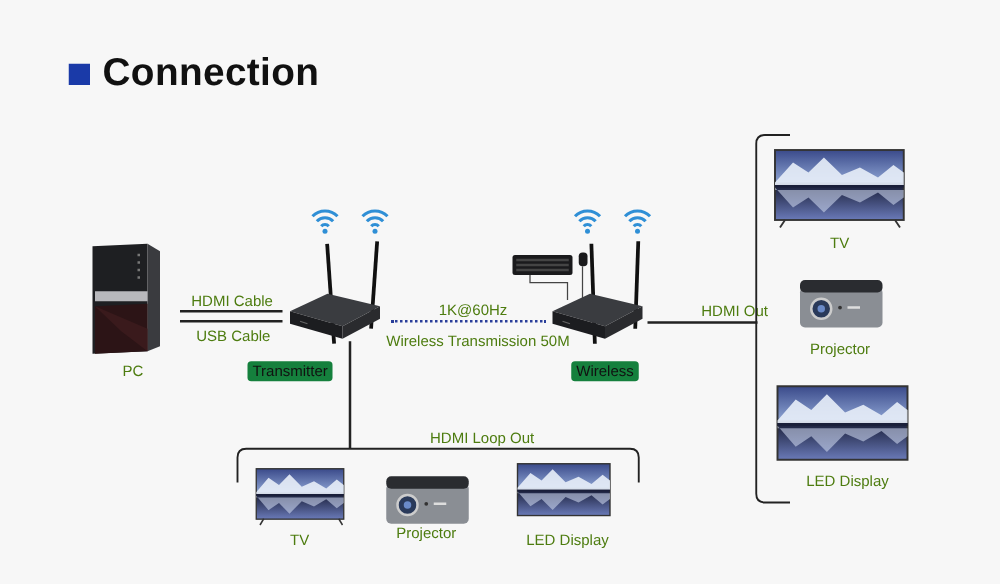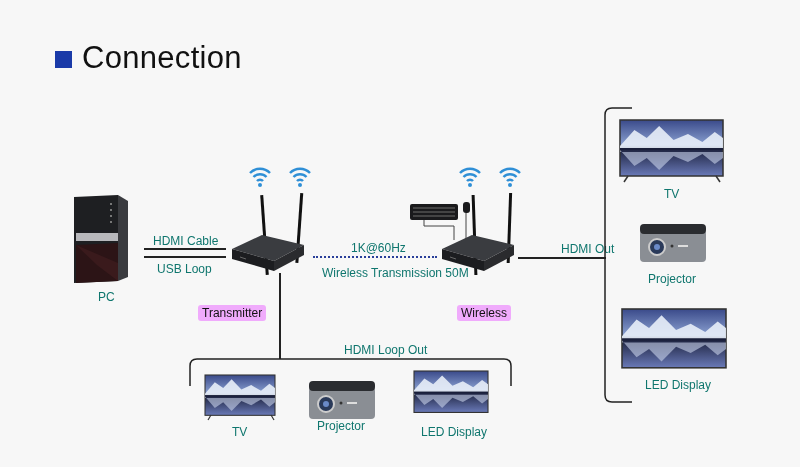--- a/index.html
+++ b/index.html
@@ -1,22 +1,22 @@
 <!DOCTYPE html>
 <html><head>
 <meta charset="utf-8">
 <style>
   html, body { margin:0; padding:0; }
   body { width:800px; height:467px; background:#f7f7f7; position:relative; overflow:hidden;
          font-family:"Liberation Sans", sans-serif; color:#111; }
   .abs { position:absolute; }
   .title-sq { left:55px; top:51px; width:17px; height:17px; background:#1a3aa8; }
-  .title { left:82px; top:40px; font-size:31px; font-weight:normal; letter-spacing:0.3px; }
-  .lbl { position:absolute; font-size:12px; color:#0f766e; white-space:nowrap; }
-  .tag { position:absolute; font-size:12px; background:#f0abfc; border-radius:3px; padding:1px 4px;margin-top:16px; }
+  .title { left:82px; top:40px; font-size:31px; font-weight:bold; letter-spacing:0.3px; }
+  .lbl { position:absolute; font-size:12px; color:#4d7c0f; white-space:nowrap; }
+  .tag { position:absolute; font-size:12px; background:#15803d; border-radius:3px; padding:1px 4px; }
   .line { position:absolute; background:#222; }
   svg { position:absolute; overflow:visible; }
 </style>
 </head>
 <body>
 
 <div class="abs title-sq"></div>
 <div class="abs title">Connection</div>
 
 <svg width="0" height="0" style="position:absolute">
@@ -65,34 +65,34 @@
   <rect x="38" y="8" width="2" height="2" fill="#777"></rect>
     <rect x="38" y="14" width="2" height="2" fill="#777"></rect>
   <rect x="38" y="20" width="2" height="2" fill="#777"></rect>
     <rect x="38" y="26" width="2" height="2" fill="#777"></rect>
 </svg>
 <div class="lbl" style="left:98px;top:290px">PC</div>
 
 <div class="lbl" style="left:153px;top:234px">HDMI Cable</div>
 <div class="line" style="left:144px;top:248px;width:82px;height:1.5px"></div>
 <div class="line" style="left:144px;top:256px;width:82px;height:1.5px"></div>
-<div class="lbl" style="left:157px;top:262px">USB Loop</div>
+<div class="lbl" style="left:157px;top:262px">USB Cable</div>
 
 <svg style="left:230px;top:165px" width="90" height="120">
   <use href="#wifi" x="30" y="10"></use>
   <use href="#wifi" x="70" y="10"></use>
   <rect x="33" y="30" width="3" height="80" fill="#111" transform="rotate(-4 34 70)"></rect>
   <rect x="68" y="28" width="3" height="70" fill="#111" transform="rotate(4 70 60)"></rect>
   <use href="#box" x="2" y="70"></use>
 </svg>
 <div class="tag" style="left:198px;top:289px">Transmitter</div>
 
 <div class="lbl" style="left:351px;top:241px">1K@60Hz</div>
 <div class="abs" style="left:313px;top:256px;width:124px;border-top:2px dotted #2a3f9a"></div>
-<div class="lbl" style="left:322px;top:266px">Wireless Transmission 50M</div>
+<div class="lbl" style="left:309px;top:266px">Wireless Transmission 50M</div>
 
 <svg style="left:408px;top:200px" width="70" height="45">
   <rect x="2" y="4" width="48" height="16" rx="2" fill="#1a1a1c"></rect>
   <g fill="#444">
       <rect x="5" y="7" width="42" height="2"></rect>
       <rect x="5" y="11" width="42" height="2"></rect>
       <rect x="5" y="15" width="42" height="2"></rect>
     </g>
   <rect x="55" y="2" width="7" height="11" rx="3" fill="#1a1a1c"></rect>
   <path d="M16,20 V26 H46 V40" fill="none" stroke="#444" stroke-width="1"></path>

